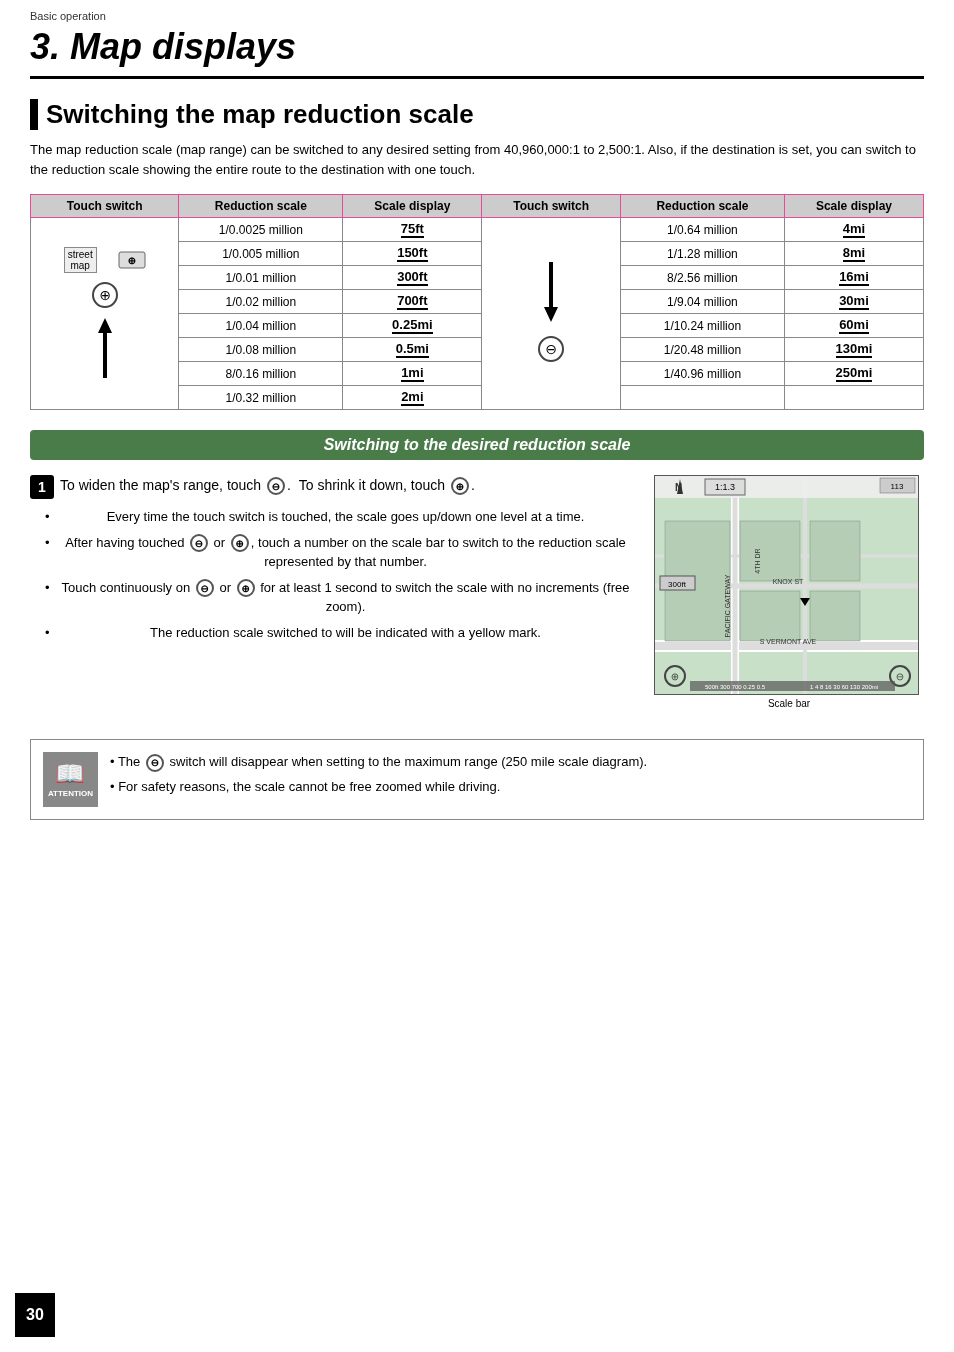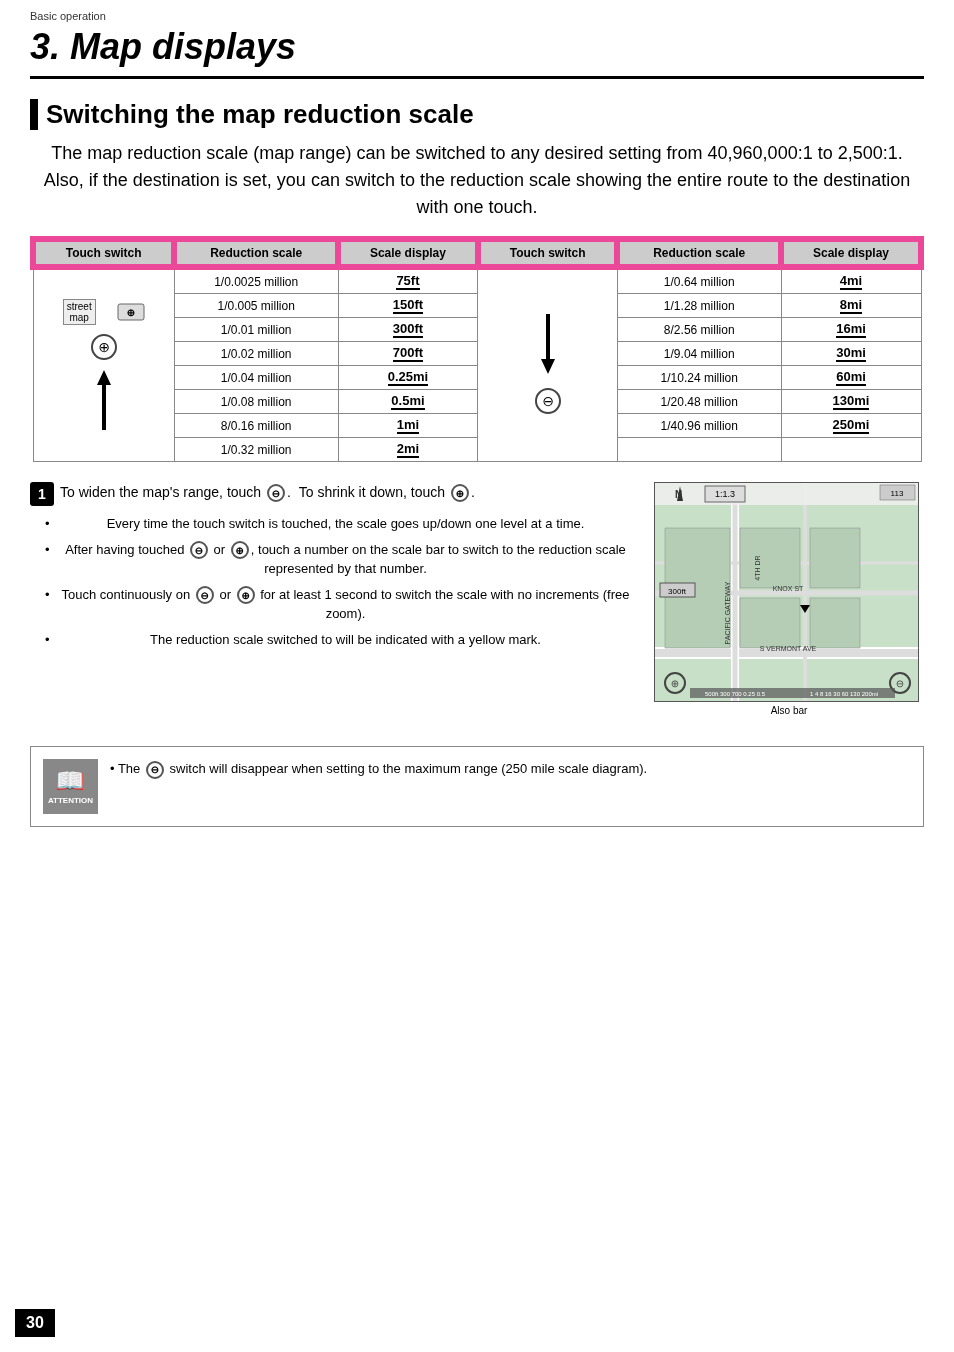--- a/index.html
+++ b/index.html
@@ -40,36 +40,35 @@
       background: #000;
       align-self: stretch;
       margin-right: 8px;
       flex-shrink: 0;
     }
     .section-title {
       font-size: 26px;
       font-weight: bold;
     }
     .intro-text {
-      font-size: 18px;
+      font-size: 13px;
       line-height: 1.5;
       margin-bottom: 15px;
-      text-align: center;
     }
     
     .reduction-table {
       width: 100%;
       border-collapse: collapse;
       border: 1px solid #888;
       margin-bottom: 20px;
       font-size: 12px;
     }
     .reduction-table th {
       background: #ccc;
-      border: 6px solid #ec4899;
+      border: 1px solid #ec4899;
       padding: 4px 6px;
       font-weight: bold;
       text-align: center;
     }
     .reduction-table td {
       border: 1px solid #888;
       padding: 3px 6px;
       text-align: center;
       vertical-align: middle;
     }
@@ -197,21 +196,21 @@
     }
     .page-number {
       position: absolute;
       bottom: 15px;
       left: 15px;
       background: #000;
       color: #fff;
       font-weight: bold;
       font-size: 16px;
       width: 40px;
-      height: 28px;
+      height: 44px;
       display: flex;
       align-items: center;
       justify-content: center;
     }
     .inline-icon-zoom-out {
       display: inline-flex;
       align-items: center;
       justify-content: center;
       width: 18px;
       height: 18px;
@@ -349,20 +348,21 @@
       </tr>
       <tr>
         <td>1/0.32 million</td>
         <td><span class="scale-underline scale-display-val">2mi</span></td>
         <td></td>
         <td></td>
       </tr>
     </tbody>
   </table>
 
+  <div class="green-banner">Switching to the desired reduction scale</div>
 
   <div class="steps-section">
     <div class="steps-left">
 
       <div class="step-line">
         <span class="step-number-circle">1</span>
         <span class="step-line-text">
           To widen the map's range, touch
           <span class="inline-icon-zoom-out">⊖</span>.
           &nbsp;To shrink it down, touch <span class="inline-icon-zoom-in">⊕</span>.
@@ -419,28 +419,29 @@
         <circle cx="245" cy="200" r="10" fill="none" stroke="#444" stroke-width="2"></circle>
         <text x="245" y="204" font-size="10" fill="#444" text-anchor="middle">⊖</text>
 
         <rect x="35" y="205" width="205" height="10" fill="#555" opacity="0.7"></rect>
         <text x="50" y="213" font-size="6" fill="#fff">500ft 300 700 0.25 0.5</text>
         <text x="155" y="213" font-size="6" fill="#fff">1  4  8  16  30  60  130  200mi</text>
 
         <rect x="225" y="2" width="35" height="15" fill="#ccc" stroke="#666" stroke-width="0.5"></rect>
         <text x="242" y="13" font-size="8" fill="#000" text-anchor="middle">113</text>
       </svg>
-      <div class="map-scale-bar">Also bar</div>
+      <div class="map-scale-bar">Scale bar</div>
     </div>
   </div>
 
   <div class="attention-box">
     <div class="attention-icon">
       <div class="attention-book">📖</div>
       <div style="font-size:8px;margin-top:3px;">ATTENTION</div>
     </div>
     <div class="attention-text">
       <p>• The <span class="inline-icon-zoom-out">⊖</span> switch will disappear when setting to the maximum range (250 mile scale diagram).</p>
+      <p>• For safety reasons, the scale cannot be free zoomed while driving.</p>
     </div>
   </div>
 </div>
 
 <div class="page-number">30</div>
 
 </body></html>

